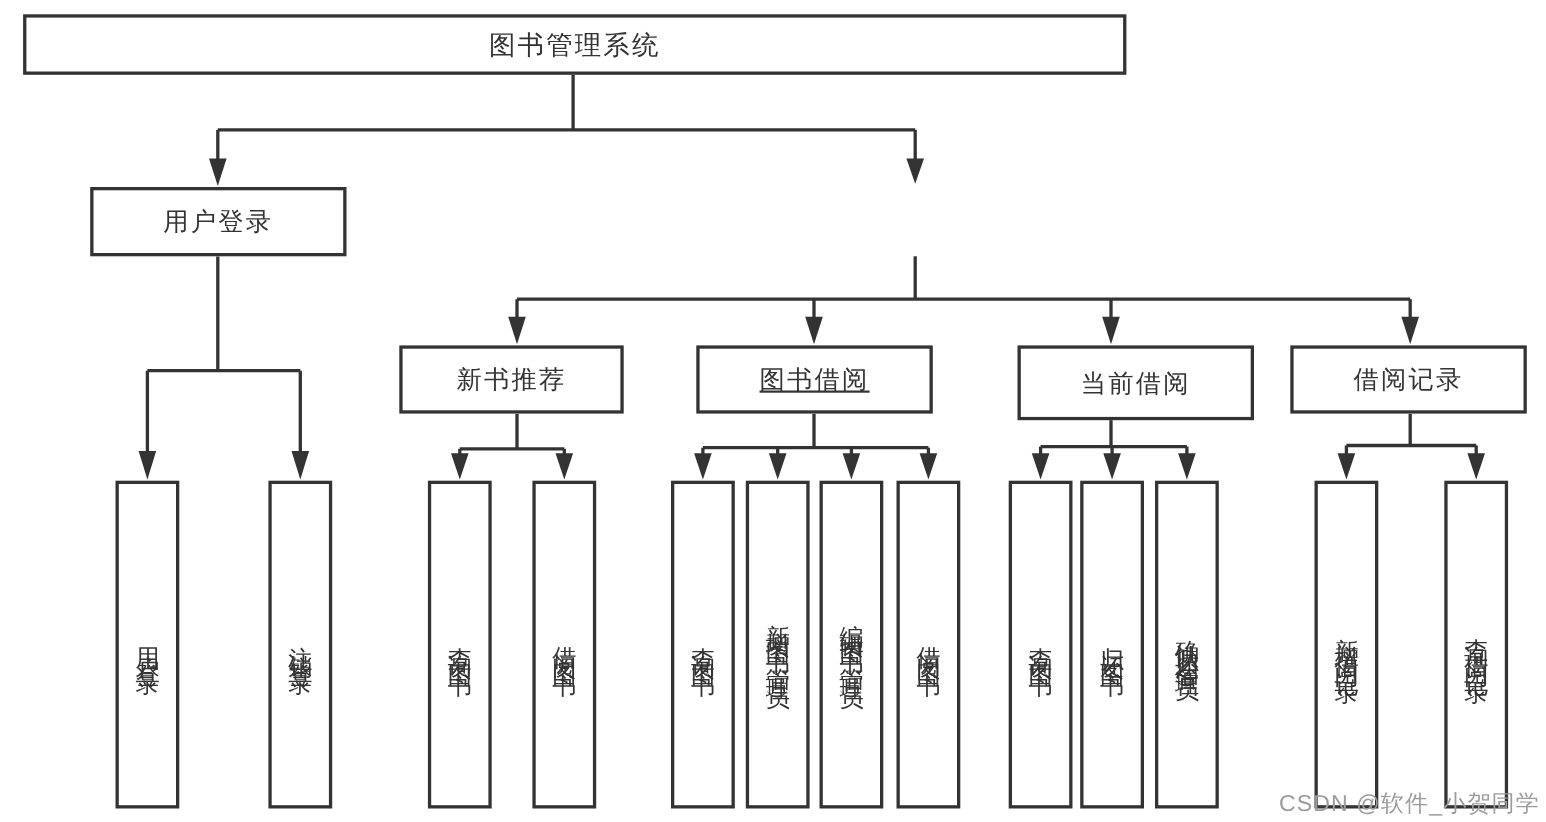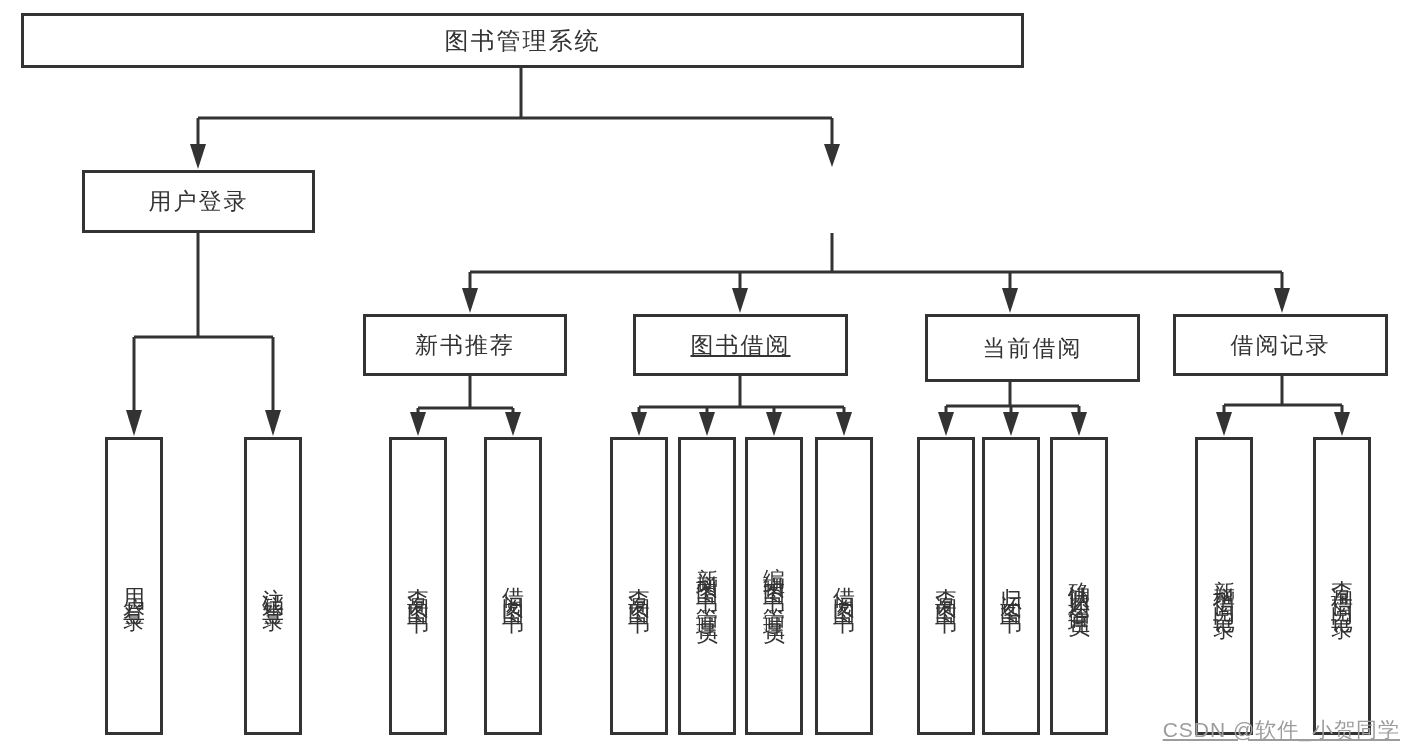--- a/index.html
+++ b/index.html
@@ -52,21 +52,20 @@
   }
   .watermark {
     position: absolute;
     right: 5px;
     bottom: 3px;
     font-size: 21px;
     color: #9c9c9c;
     letter-spacing: 1px;
     z-index: 3;
     white-space: nowrap;
-    text-decoration: underline;
   }
 </style>
 </head>
 <body>
 
 <div id="canvas">
 
   <svg id="connectors" viewBox="0 0 1405 747" xmlns="http://www.w3.org/2000/svg">
     <g stroke="#333333" stroke-width="3" fill="none">
 

